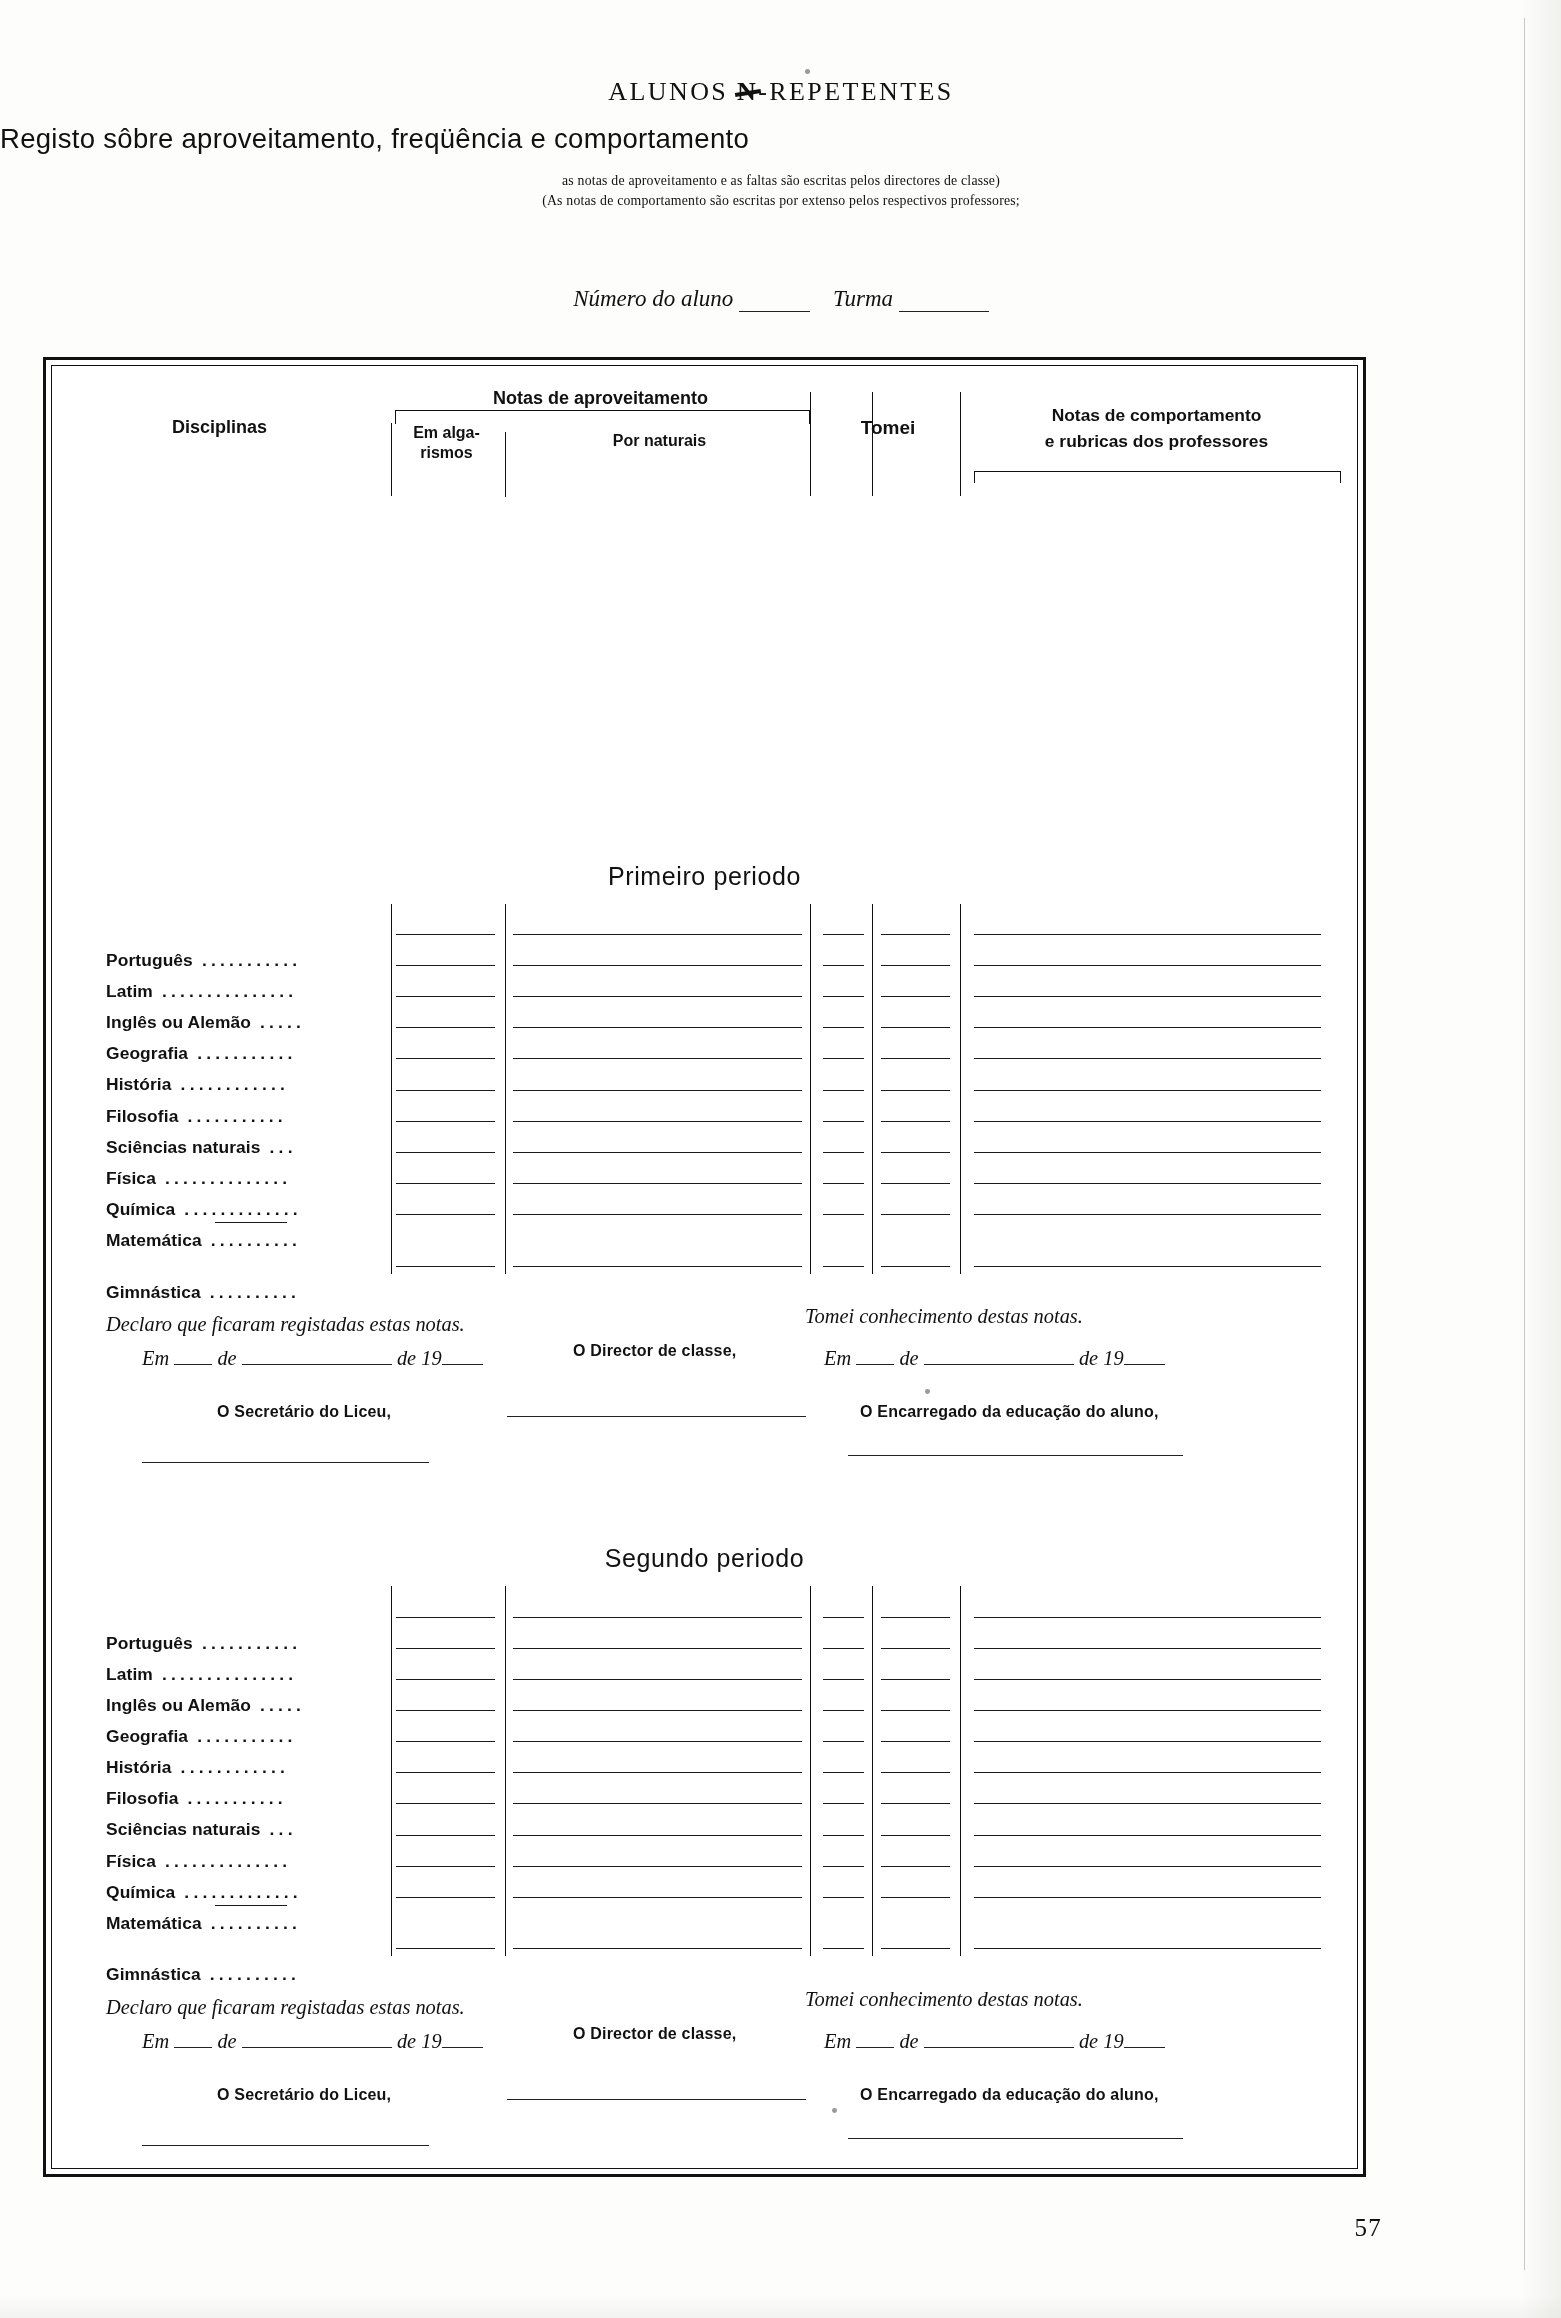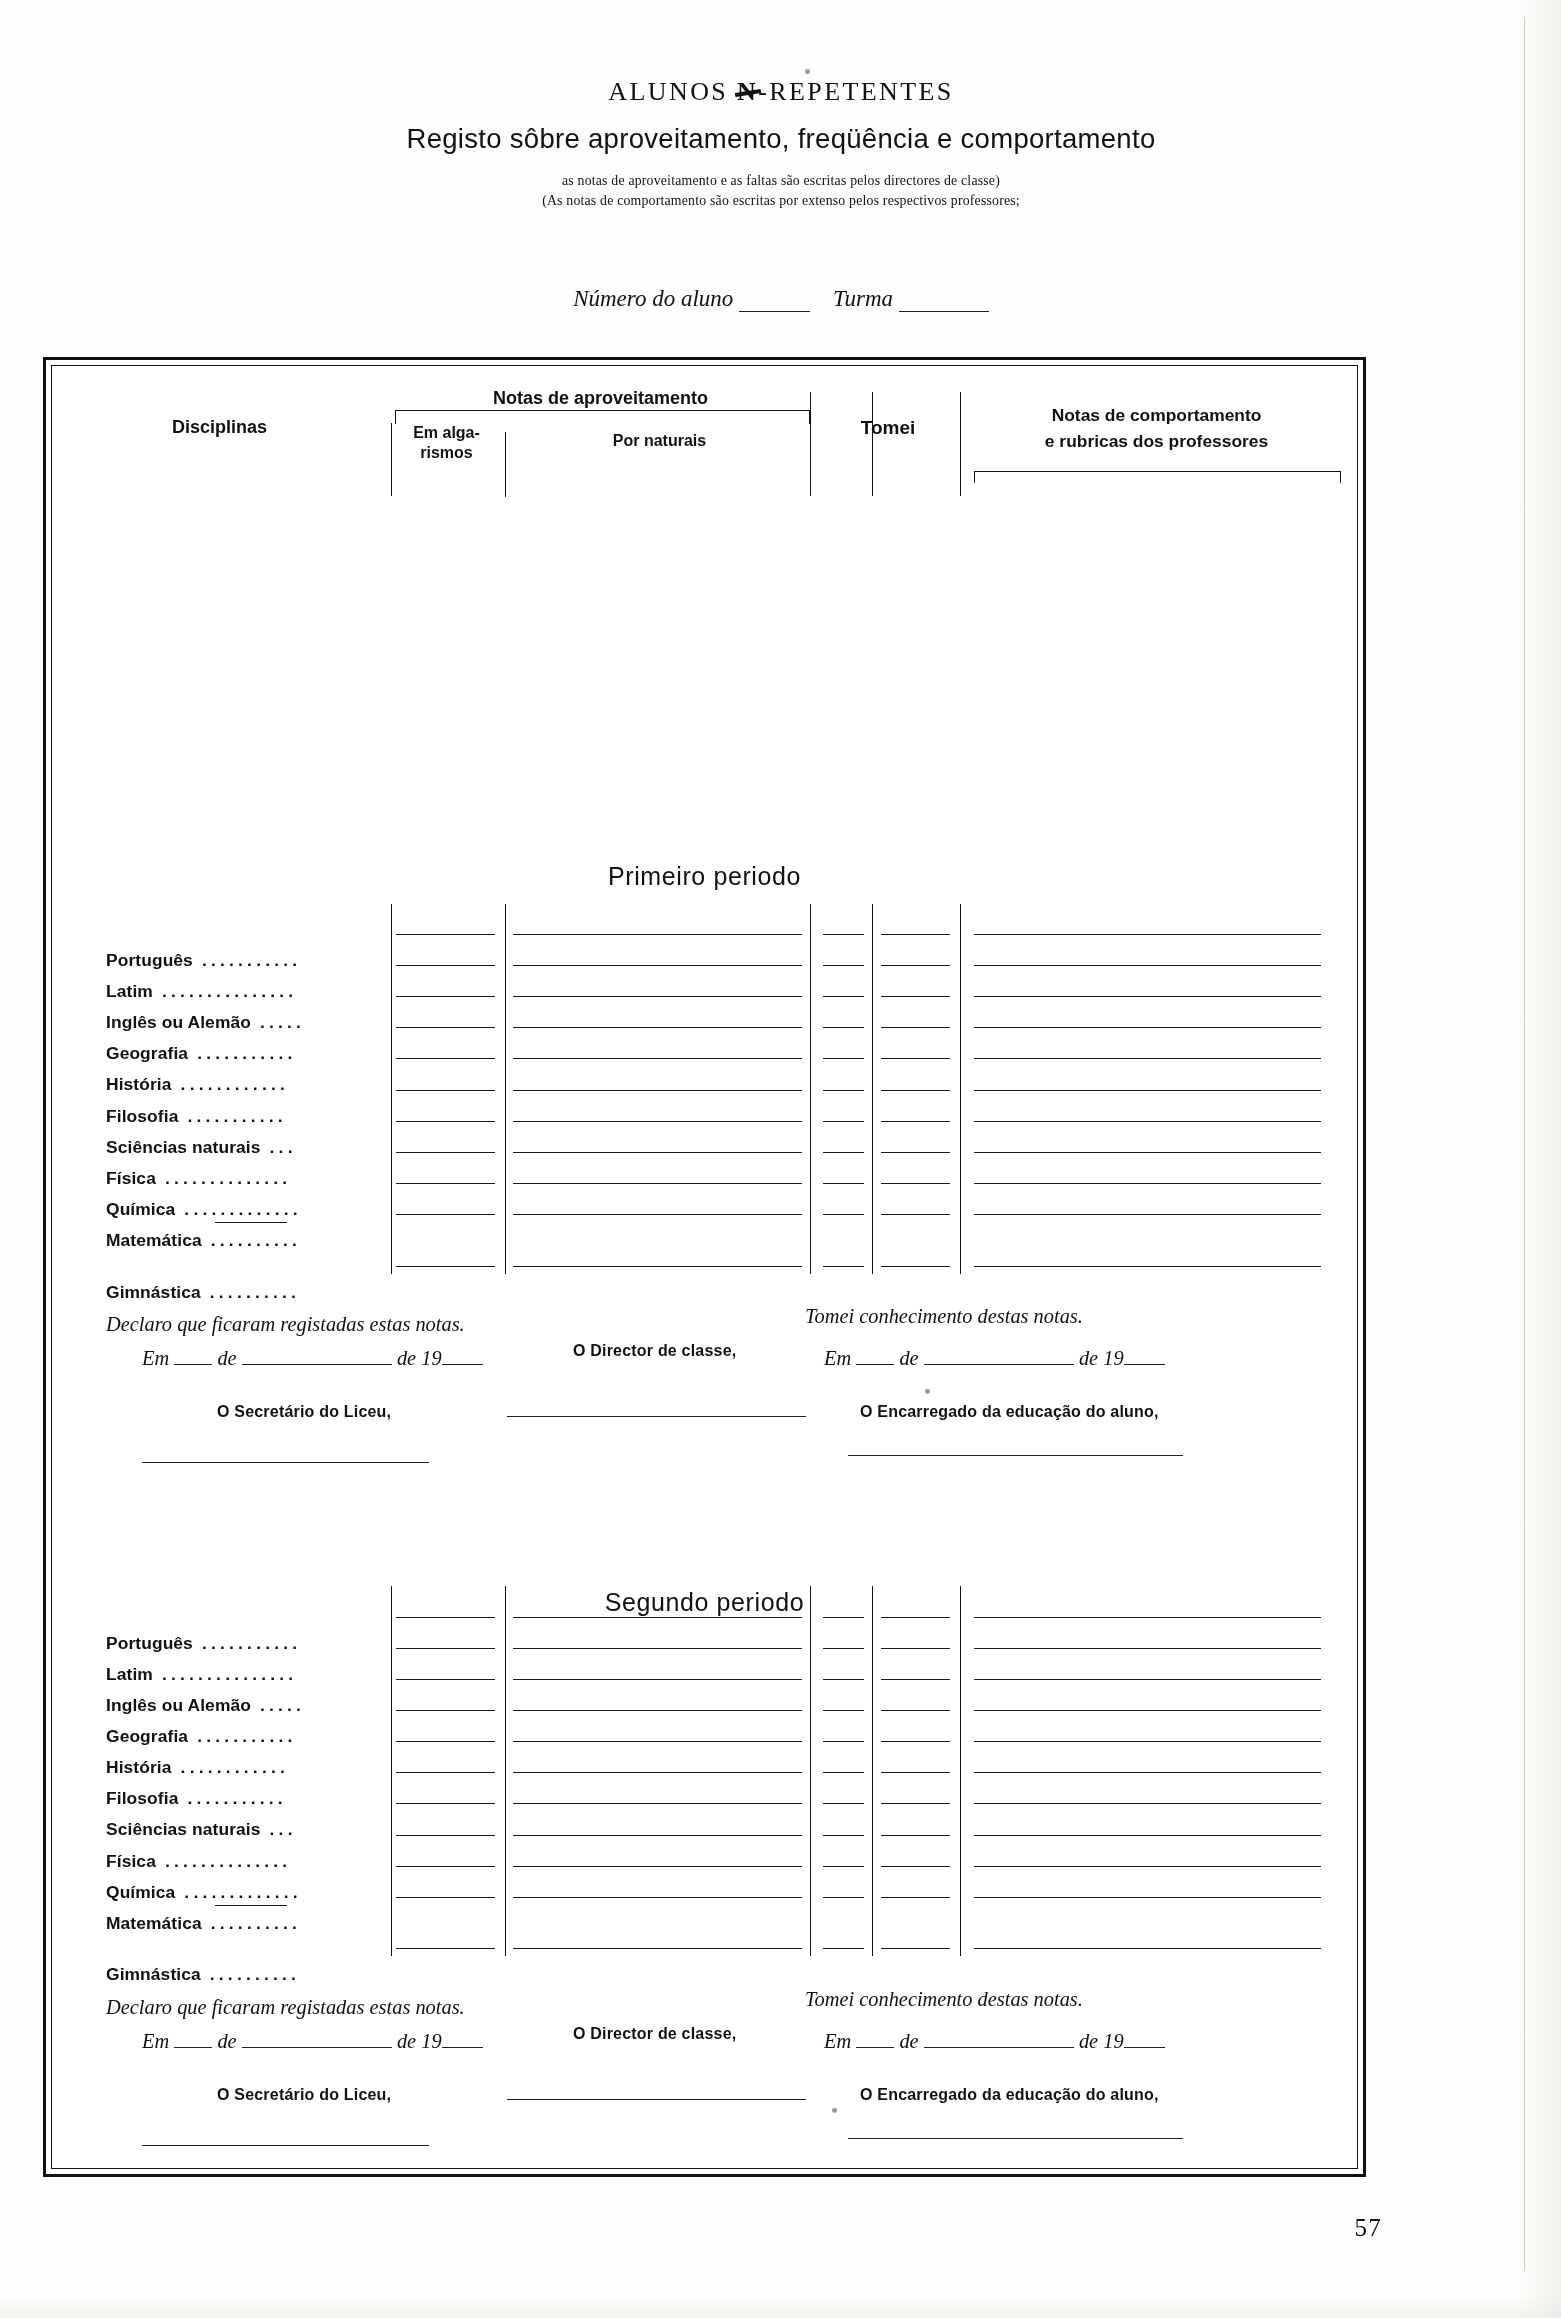--- a/index.html
+++ b/index.html
@@ -61,21 +61,20 @@
     content: "";
     position: absolute;
     left: -2.4px; right: -2.4px; top: 46%;
     height: 4.2px;
     background: #111;
     transform: rotate(-9deg);
   }
   .hdr-title {
     position: absolute;
     top: 123px; left: 0; width: 1562px;
-    text-align: center;
     font-family: "Liberation Sans", sans-serif;
     font-size: 27.5px;
     letter-spacing: 0.3px;
   }
   .hdr-note {
     position: absolute;
     top: 171px; left: 0; width: 1562px;
     text-align: center;
     font-family: "Liberation Serif", serif;
     font-size: 13.8px;
@@ -492,21 +491,21 @@
           <div class="decl-em" style="left: 90px; top: 42px;"><span>Em</span> <span class="ul-s"></span> <span>de</span> <span class="ul-m"></span> <span>de 19</span><span class="ul-e"></span></div>
           <div class="decl-em" style="left: 772px; top: 42px;"><span>Em</span> <span class="ul-s"></span> <span>de</span> <span class="ul-m"></span> <span>de 19</span><span class="ul-e"></span></div>
           <div class="decl-cap" style="left: 521px; top: 37px;">O Director de classe,</div>
           <div class="decl-cap" style="left: 165px; top: 98px;">O Secretário do Liceu,</div>
           <div class="decl-cap" style="left: 808px; top: 98px;">O Encarregado da educação do aluno,</div>
           <div class="sigline" style="left: 455px; top: 111px; width: 299px;"></div>
           <div class="sigline" style="left: 90px; top: 157px; width: 287px;"></div>
           <div class="sigline" style="left: 796px; top: 150px; width: 335px;"></div>
         </div>
         <div class="hsep" style="left: 6px; top: 1166px; height: 3px; background: rgb(17, 17, 17);"></div>
-        <div class="period-title" style="top: 1228px; left: 6px; width: 1305px;">Segundo periodo</div>
+        <div class="period-title" style="top: 1184px; left: 6px; width: 1305px;">Segundo periodo</div>
         <div class="vrule" style="left: 345px; top: 1226px; height: 370px;"></div>
         <div class="vrule" style="left: 459px; top: 1226px; height: 370px;"></div>
         <div class="vrule" style="left: 764px; top: 1226px; height: 370px;"></div>
         <div class="vrule" style="left: 826px; top: 1226px; height: 370px;"></div>
         <div class="vrule" style="left: 914px; top: 1226px; height: 370px;"></div>
         <div class="subject-row" style="top: 1234px; left: 6px;">
           <div class="subject-label"><span>Português</span><span class="dots"> ...........</span></div>
           <div class="wline" style="left: 344px; width: 99px; top: 23px;"></div>
           <div class="wline" style="left: 461px; width: 289px; top: 23px;"></div>
           <div class="wline" style="left: 771px; width: 41px; top: 23px;"></div>

